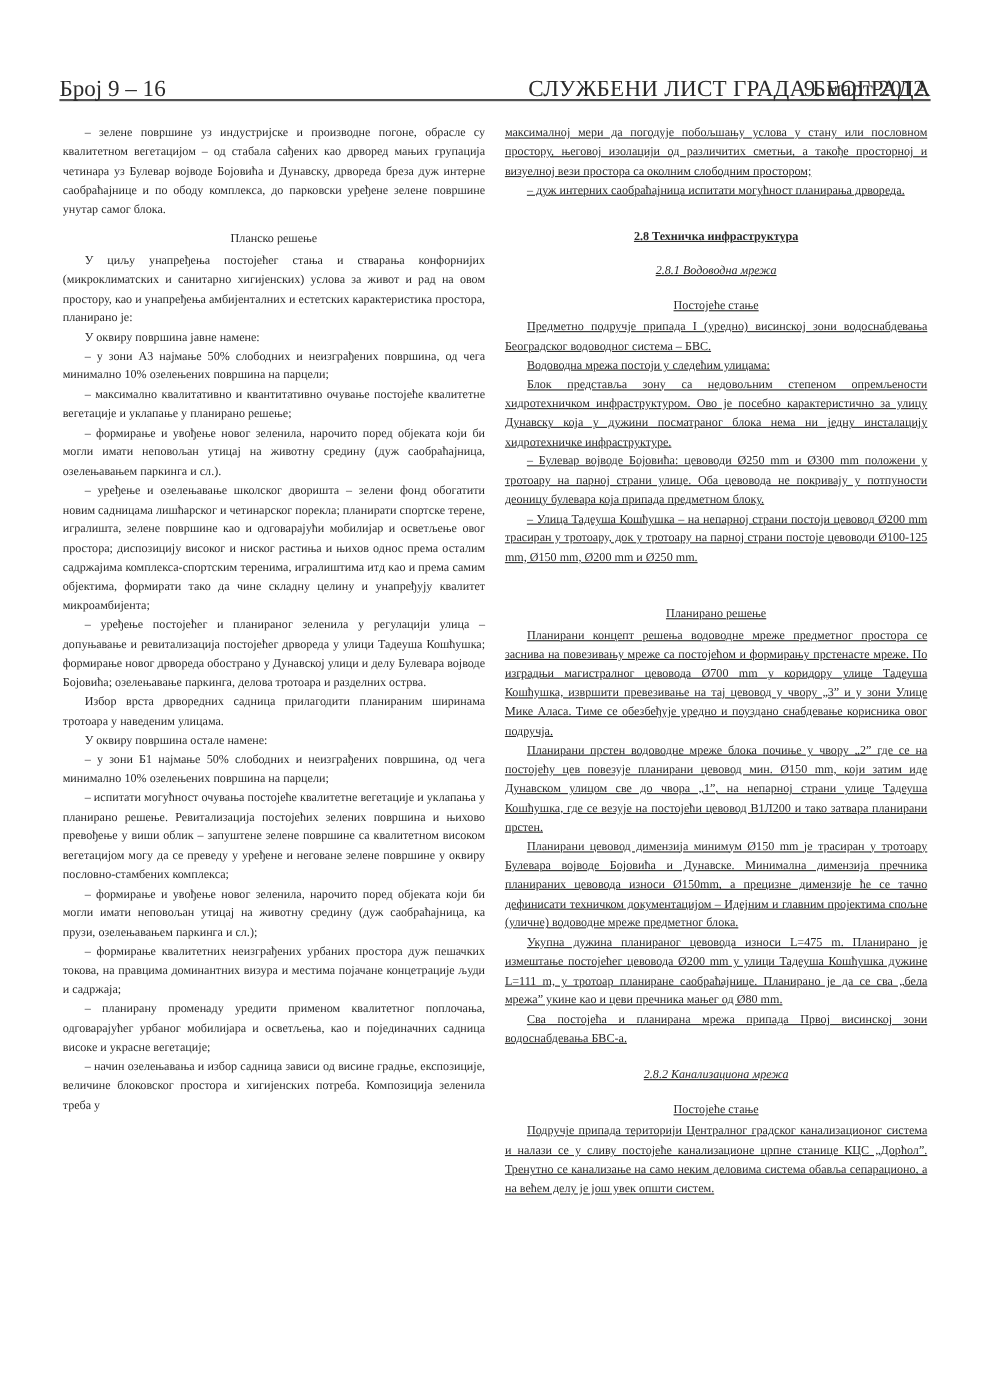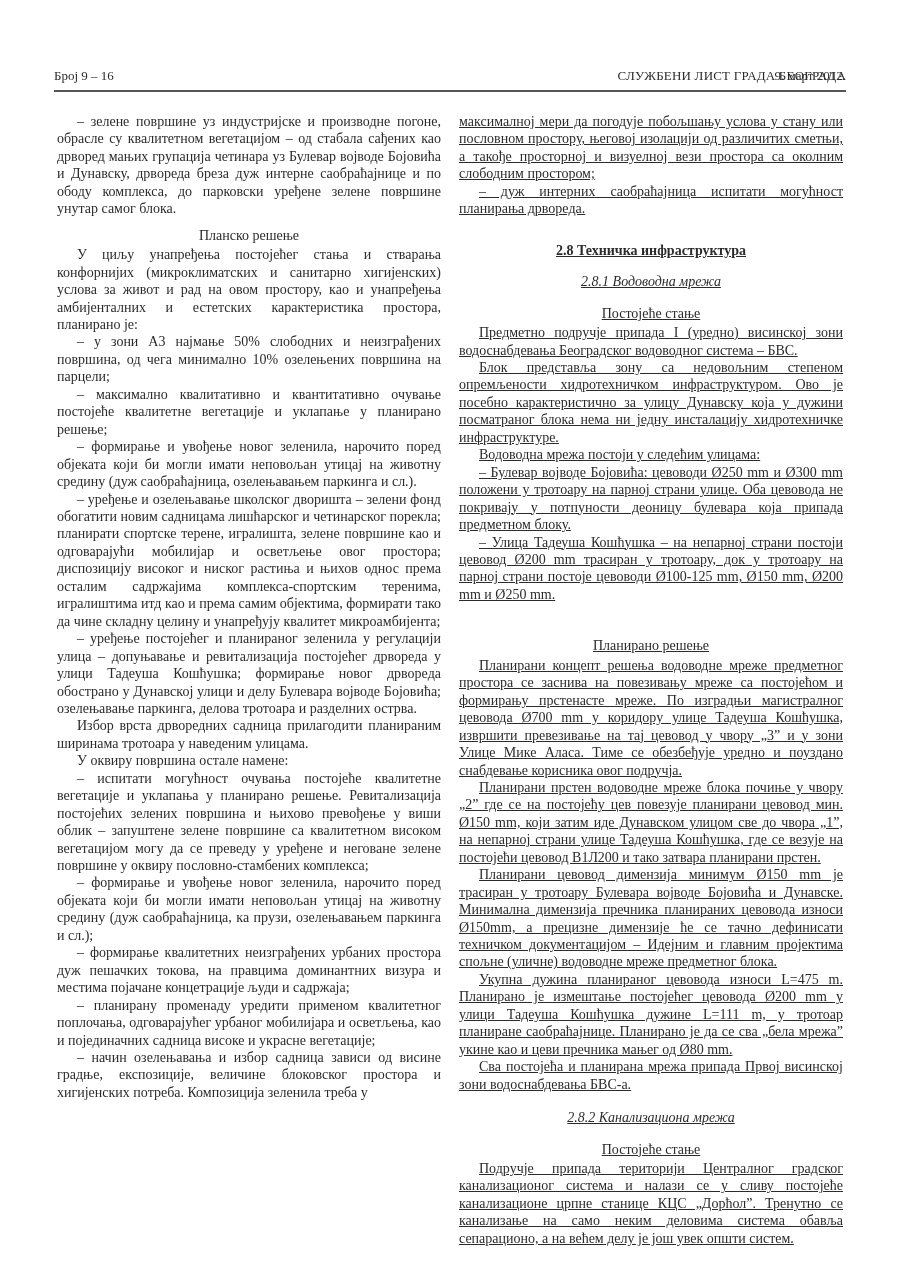--- a/index.html
+++ b/index.html
@@ -4,30 +4,30 @@
   <style>
     html, body { margin: 0; padding: 0; background: #ffffff; }
     body {
       width: 900px; height: 1272px; position: relative; overflow: hidden;
       font-family: "Liberation Serif", "DejaVu Serif", serif;
       color: #2b2b2b;
     }
     .page-header {
       position: absolute; left: 54px; top: 66px; width: 792px; height: 24px;
       border-bottom: 2.5px solid #555;
-      font-size: 13px;
+      font-size: 21px;
     }
     .page-header span { position: absolute; top: 2px; }
     .hdr-left { left: 0; }
     .hdr-center { left: 0; right: 0; text-align: right; letter-spacing: 0.2px; }
     .hdr-right { right: 0; }
 
     .col {
       position: absolute; top: 113px; width: 384px;
-      font-size: 14px; line-height: 17.45px; text-align: justify;
+      font-size: 11px; line-height: 17.45px; text-align: justify;
     }
     .col-left { left: 57px; }
     .col-right { left: 459px; text-decoration: underline; }
 
     p { margin: 0; text-indent: 20px; }
     p.noind { text-indent: 0; }
     .sub-heading { text-align: center; text-indent: 0; margin: 9px 0 2px 0; }
     .section-heading { text-align: center; text-indent: 0; font-weight: bold; margin: 24px 0 14px 0; }
     .subsection-heading { text-align: center; text-indent: 0; font-style: italic; margin: 0 0 14px 0; }
   </style>
@@ -37,43 +37,45 @@
 <div class="page-header">
   <span class="hdr-left">Број 9 – 16</span>
   <span class="hdr-center">СЛУЖБЕНИ ЛИСТ ГРАДА БЕОГРАДА</span>
   <span class="hdr-right">9. март 2012.</span>
 </div>
 
 <div class="col col-left">
   <p>– зелене површине уз индустријске и производне погоне, обрасле су квалитетном вегетацијом – од стабала сађених као дрворед мањих групација четинара уз Булевар војводе Бојовића и Дунавску, дрвореда бреза дуж интерне саобраћајнице и по ободу комплекса, до парковски уређене зелене површине унутар самог блока.</p>
   <p class="sub-heading">Планско решење</p>
   <p>У циљу унапређења постојећег стања и стварања конфорнијих (микроклиматских и санитарно хигијенских) услова за живот и рад на овом простору, као и унапређења амбијенталних и естетских карактеристика простора, планирано је:</p>
+  <p>У оквиру површина јавне намене:</p>
   <p>– у зони А3 најмање 50% слободних и неизграђених површина, од чега минимално 10% озелењених површина на парцели;</p>
   <p>– максимално квалитативно и квантитативно очување постојеће квалитетне вегетације и уклапање у планирано решење;</p>
   <p>– формирање и увођење новог зеленила, нарочито поред објеката који би могли имати неповољан утицај на животну средину (дуж саобраћајница, озелењавањем паркинга и сл.).</p>
   <p>– уређење и озелењавање школског дворишта – зелени фонд обогатити новим садницама лишћарског и четинарског порекла; планирати спортске терене, игралишта, зелене површине као и одговарајући мобилијар и осветљење овог простора; диспозицију високог и ниског растиња и њихов однос према осталим садржајима комплекса-спортским теренима, игралиштима итд као и према самим објектима, формирати тако да чине складну целину и унапређују квалитет микроамбијента;</p>
   <p>– уређење постојећег и планираног зеленила у регулацији улица – допуњавање и ревитализација постојећег дрвореда у улици Тадеуша Кошћушка; формирање новог дрвореда обострано у Дунавској улици и делу Булевара војводе Бојовића; озелењавање паркинга, делова тротоара и разделних острва.</p>
   <p>Избор врста дрворедних садница прилагодити планираним ширинама тротоара у наведеним улицама.</p>
   <p>У оквиру површина остале намене:</p>
+  <p>– у зони Б1 најмање 50% слободних и неизграђених површина, од чега минимално 10% озелењених површина на парцели;</p>
   <p>– испитати могућност очувања постојеће квалитетне вегетације и уклапања у планирано решење. Ревитализација постојећих зелених површина и њихово превођење у виши облик – запуштене зелене површине са квалитетном високом вегетацијом могу да се преведу у уређене и неговане зелене површине у оквиру пословно-стамбених комплекса;</p>
   <p>– формирање и увођење новог зеленила, нарочито поред објеката који би могли имати неповољан утицај на животну средину (дуж саобраћајница, ка прузи, озелењавањем паркинга и сл.);</p>
   <p>– формирање квалитетних неизграђених урбаних простора дуж пешачких токова, на правцима доминантних визура и местима појачане концетрације људи и садржаја;</p>
   <p>– планирану променаду уредити применом квалитетног поплочања, одговарајућег урбаног мобилијара и осветљења, као и појединачних садница високе и украсне вегетације;</p>
   <p>– начин озелењавања и избор садница зависи од висине градње, експозиције, величине блоковског простора и хигијенских потреба. Композиција зеленила треба у</p>
 </div>
 
 <div class="col col-right">
   <p class="noind">максималној мери да погодује побољшању услова у стану или пословном простору, његовој изолацији од различитих сметњи, а такође просторној и визуелној вези простора са околним слободним простором;</p>
   <p>– дуж интерних саобраћајница испитати могућност планирања дрвореда.</p>
   <p class="section-heading">2.8 Техничка инфраструктура</p>
   <p class="subsection-heading">2.8.1 Водоводна мрежа</p>
   <p class="sub-heading">Постојеће стање</p>
   <p>Предметно подручје припада I (уредно) висинској зони водоснабдевања Београдског водоводног система – БВС.</p>
+  <p>Водоводна мрежа постоји у следећим улицама:</p>
   <p>Блок представља зону са недовољним степеном опремљености хидротехничком инфраструктуром. Ово је посебно карактеристично за улицу Дунавску која у дужини посматраног блока нема ни једну инсталацију хидротехничке инфраструктуре.</p>
-  <p>Водоводна мрежа постоји у следећим улицама:</p>
   <p>– Булевар војводе Бојовића: цевоводи Ø250 mm и Ø300 mm положени у тротоару на парној страни улице. Оба цевовода не покривају у потпуности деоницу булевара која припада предметном блоку.</p>
   <p>– Улица Тадеуша Кошћушка – на непарној страни постоји цевовод Ø200 mm трасиран у тротоару, док у тротоару на парној страни постоје цевоводи Ø100-125 mm, Ø150 mm, Ø200 mm и Ø250 mm.</p>
   <p class="sub-heading" style="margin-top:34px">Планирано решење</p>
   <p>Планирани концепт решења водоводне мреже предметног простора се заснива на повезивању мреже са постојећом и формирању прстенасте мреже. По изградњи магистралног цевовода Ø700 mm у коридору улице Тадеуша Кошћушка, извршити превезивање на тај цевовод у чвору „3” и у зони Улице Мике Аласа. Тиме се обезбеђује уредно и поуздано снабдевање корисника овог подручја.</p>
   <p>Планирани прстен водоводне мреже блока почиње у чвору „2” где се на постојећу цев повезује планирани цевовод мин. Ø150 mm, који затим иде Дунавском улицом све до чвора „1”, на непарној страни улице Тадеуша Кошћушка, где се везује на постојећи цевовод В1Л200 и тако затвара планирани прстен.</p>
   <p>Планирани цевовод димензија минимум Ø150 mm је трасиран у тротоару Булевара војводе Бојовића и Дунавске. Минимална димензија пречника планираних цевовода износи Ø150mm, а прецизне димензије ће се тачно дефинисати техничком документацијом – Идејним и главним пројектима спољне (уличне) водоводне мреже предметног блока.</p>
   <p>Укупна дужина планираног цевовода износи L=475 m. Планирано је измештање постојећег цевовода Ø200 mm у улици Тадеуша Кошћушка дужине L=111 m, у тротоар планиране саобраћајнице. Планирано је да се сва „бела мрежа” укине као и цеви пречника мањег од Ø80 mm.</p>
   <p>Сва постојећа и планирана мрежа припада Првој висинској зони водоснабдевања БВС-а.</p>
   <p class="subsection-heading" style="margin-top:16px">2.8.2 Канализациона мрежа</p>
   <p class="sub-heading">Постојеће стање</p>

